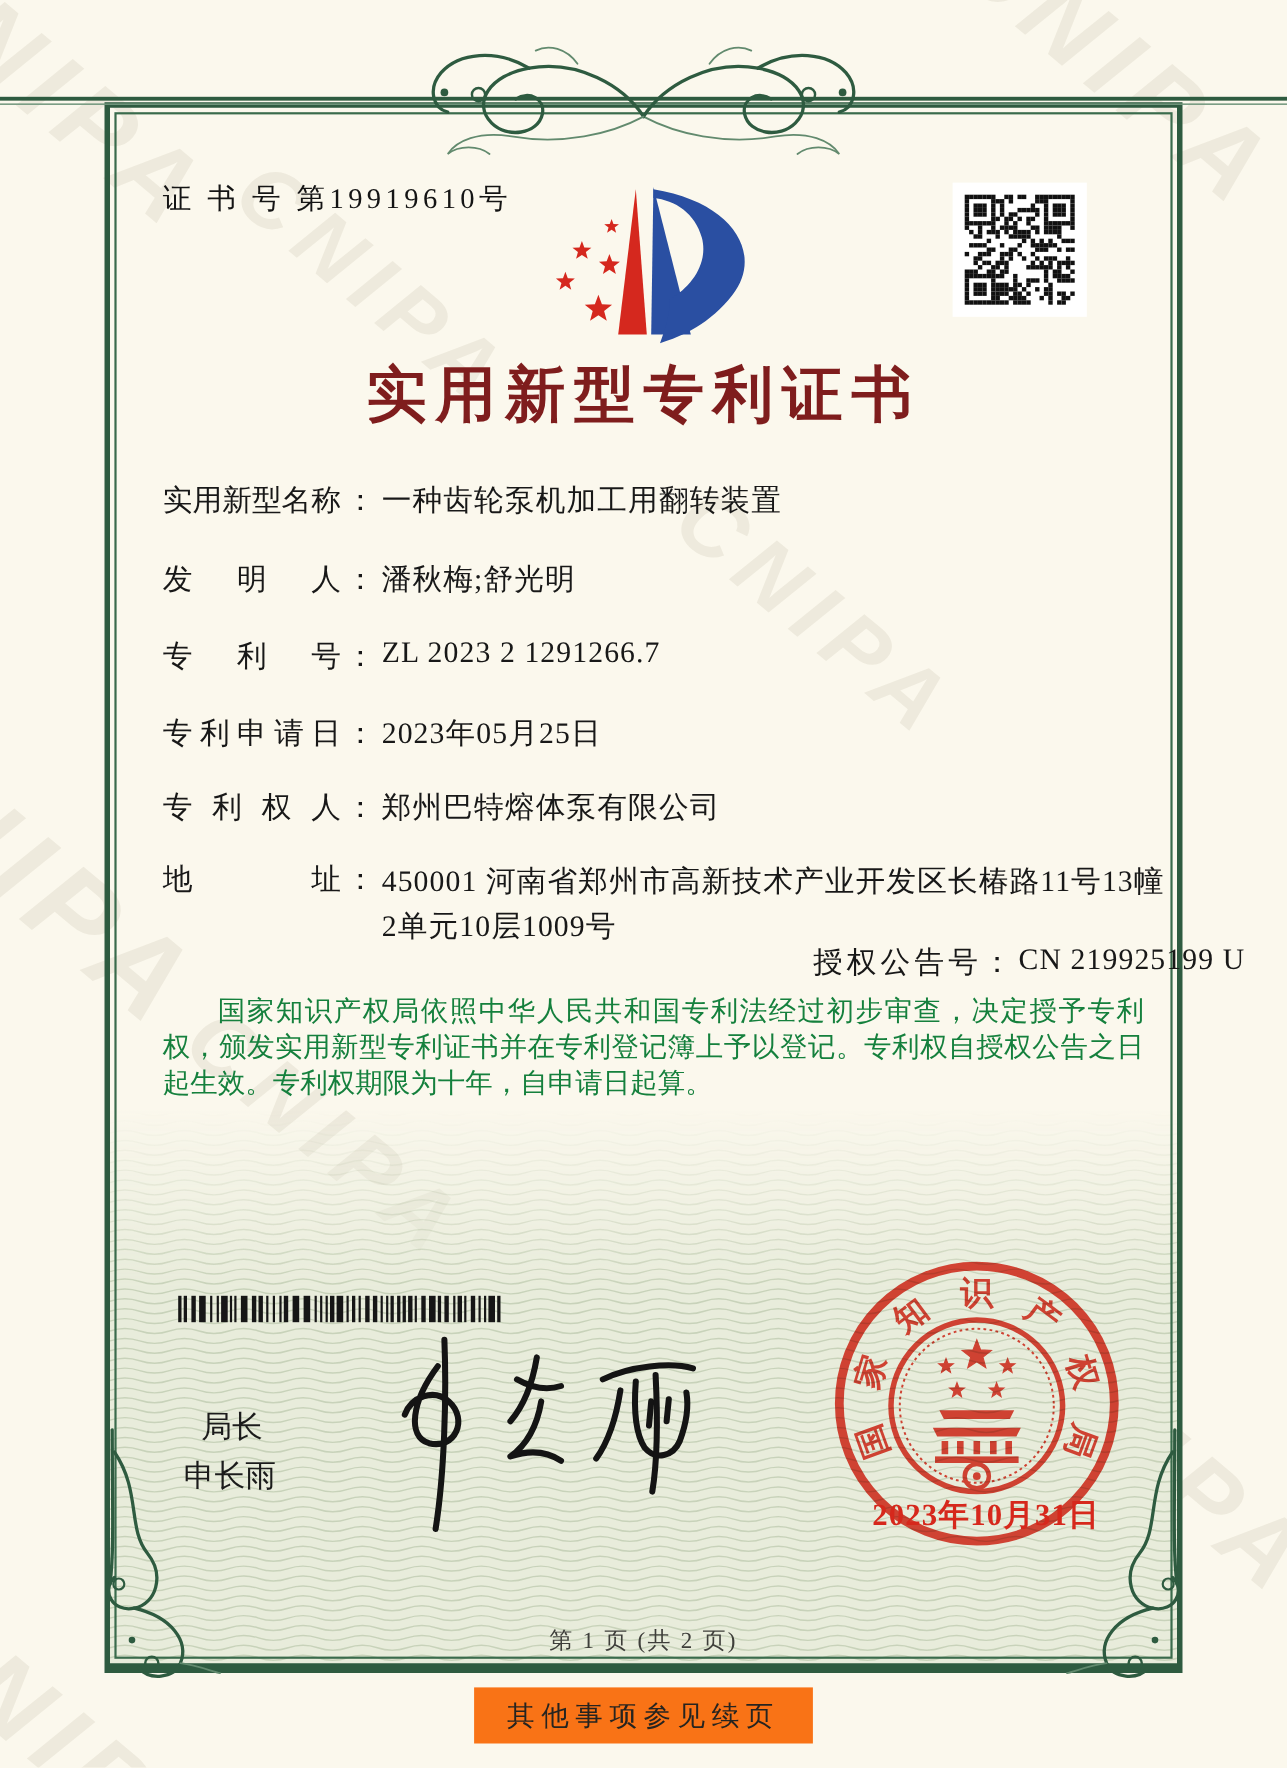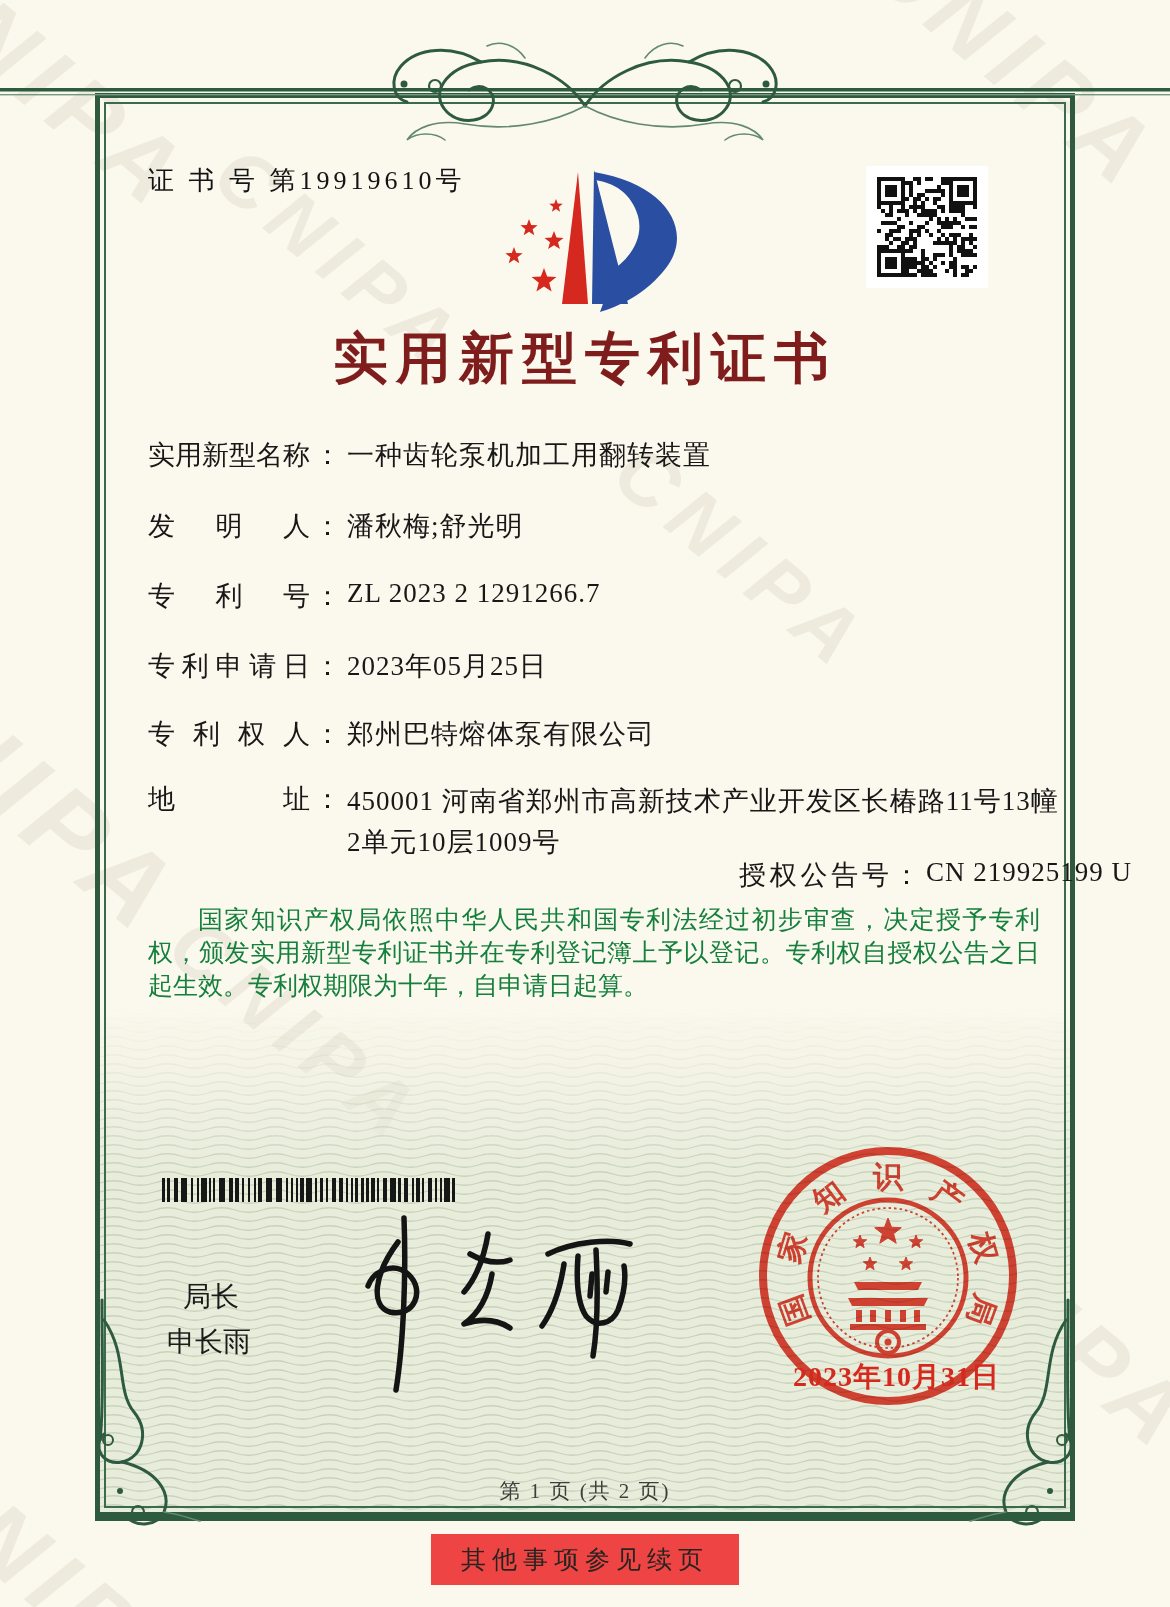--- a/index.html
+++ b/index.html
@@ -39,21 +39,21 @@
                 font-family:Liberation Sans, sans-serif;color:#1b1b1b;margin-left:16px;}
   .signer-name{position:absolute;left:167px;top:1323px;font-size:28px;
                font-family:"Liberation Sans","DejaVu Sans",sans-serif;color:#1b1b1b;}
   
   .seal-date{position:absolute;left:793px;top:1358px;font-size:28px;color:#d6281c;
              letter-spacing:1px;font-weight:600;}
   
   .page-num{position:absolute;left:95px;top:1477px;width:980px;text-align:center;
             font-size:21px;color:#3e3e3a;letter-spacing:2px;}
   .cont-wrap{position:absolute;left:0;top:1534px;width:1170px;text-align:center;}
-  .cont-note{display:inline-block;background:#ef4444;padding:9px 30px;font-size:25px;
+  .cont-note{display:inline-block;background:#f97316;padding:9px 30px;font-size:25px;
              letter-spacing:6px;color:#262420;}
   svg{position:absolute;overflow:visible;}
   #seal-ring-text text{font-size:30px;font-weight:700;fill:#e23a2c;text-anchor:middle;
                        dominant-baseline:central;font-family:"Liberation Serif",serif;}
   #barcode rect{fill:#161616;}
   #qr-modules rect{fill:#111;}
   .wave-line{fill:none;stroke:#b7c4a8;stroke-width:1.3;opacity:.65;}
   .flourish{fill:none;stroke:#2e5b40;stroke-width:3;stroke-linecap:round;}
   .flourish-light{fill:none;stroke:#628a6e;stroke-width:1.6;stroke-linecap:round;}
   .sig{fill:none;stroke:#141414;stroke-width:5.5;stroke-linecap:round;stroke-linejoin:round;}

